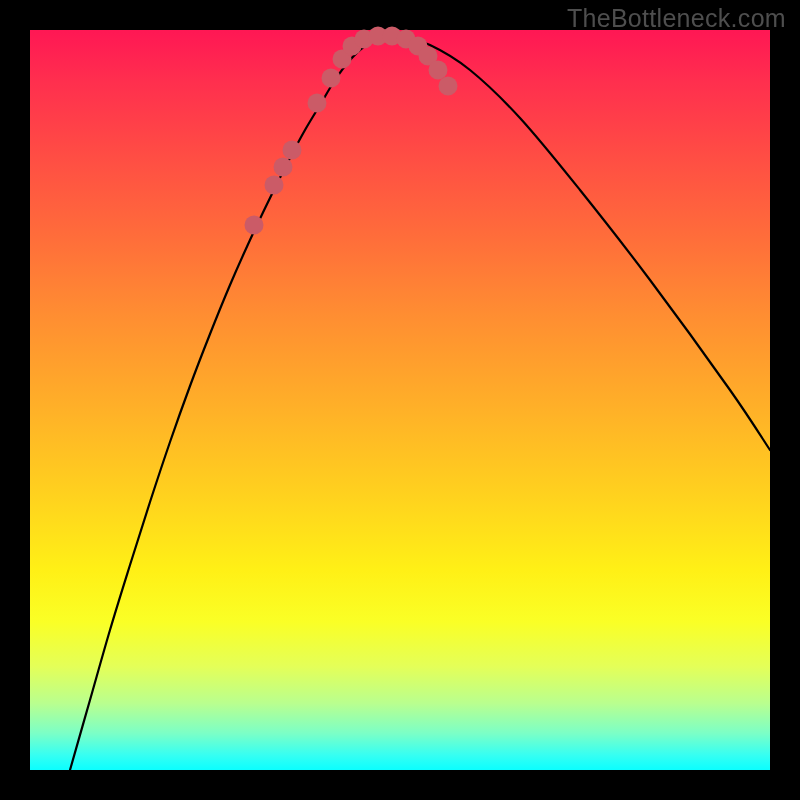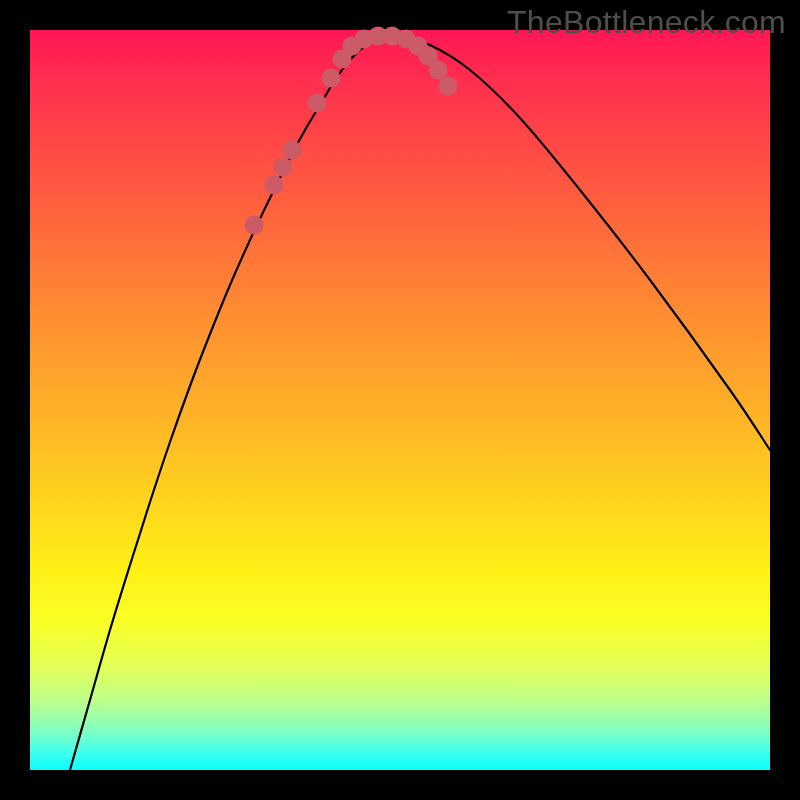--- a/index.html
+++ b/index.html
@@ -15,21 +15,21 @@
     position: relative;
     width: 800px;
     height: 800px;
     background: #000;
   }
   .watermark {
     position: absolute;
     top: 4px;
     right: 14px;
     color: #4e4e4e;
-    font-size: 32px;
+    font-size: 25px;
     font-weight: 400;
     letter-spacing: 0.3px;
     z-index: 5;
   }
   .plot {
     position: absolute;
     left: 30px;
     top: 30px;
     width: 740px;
     height: 740px;

